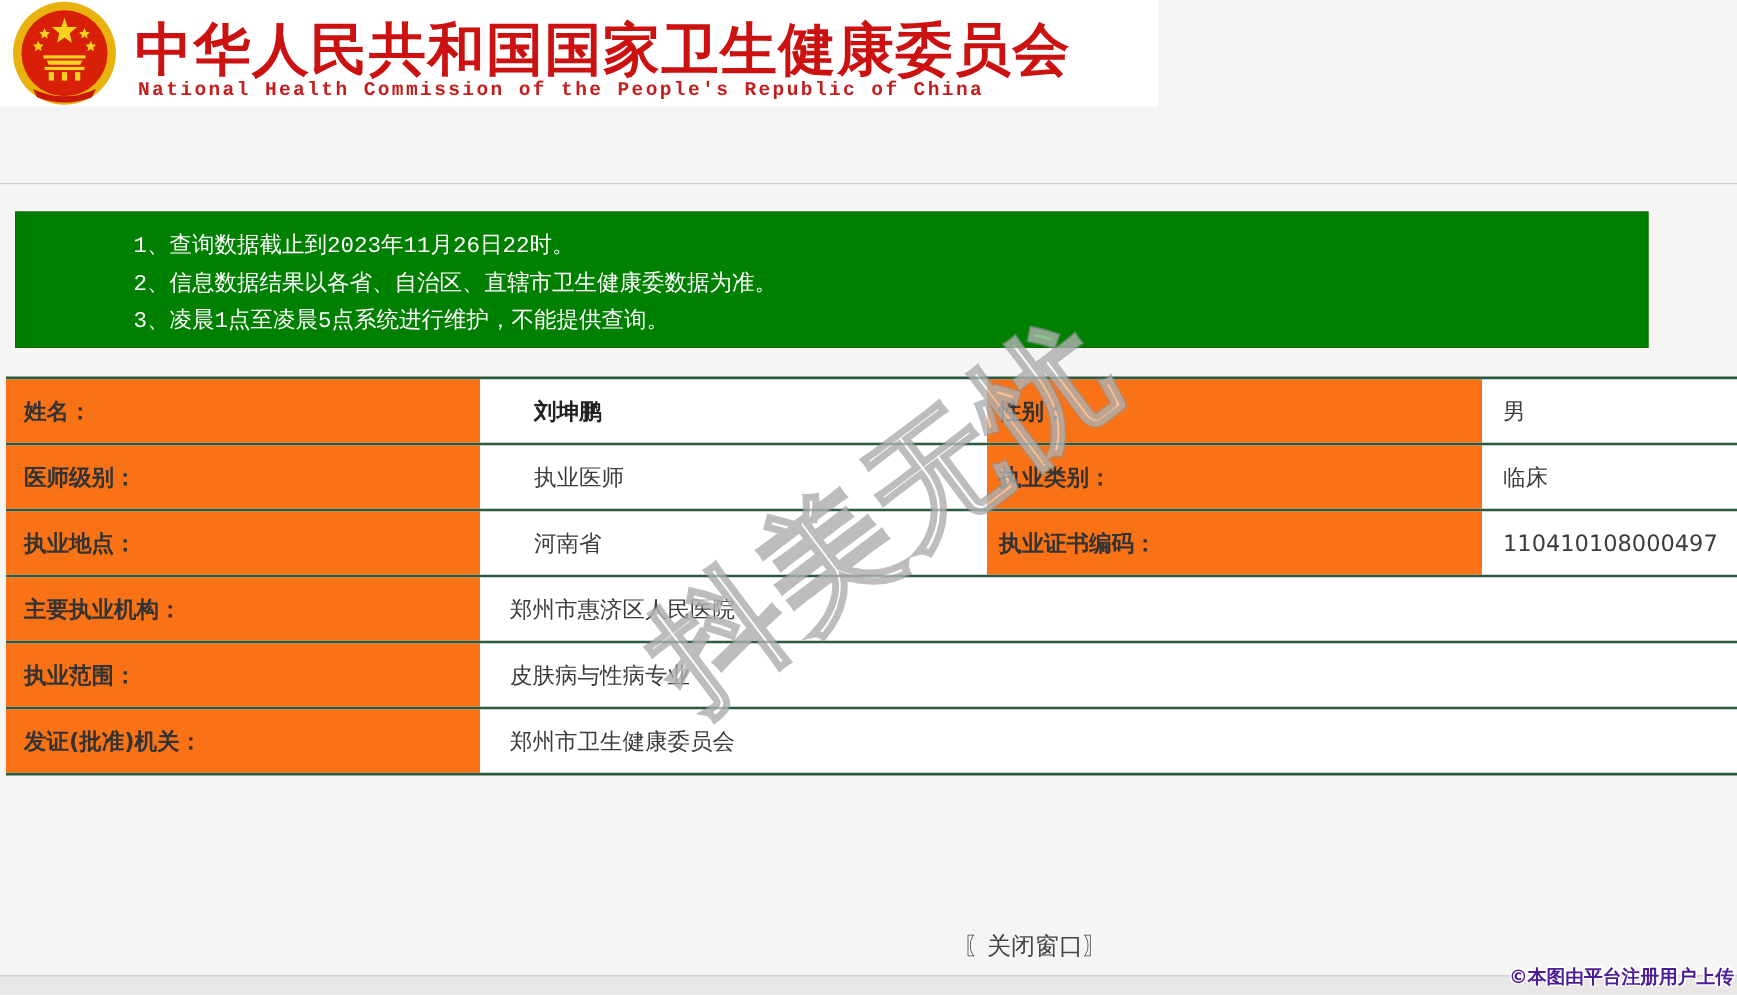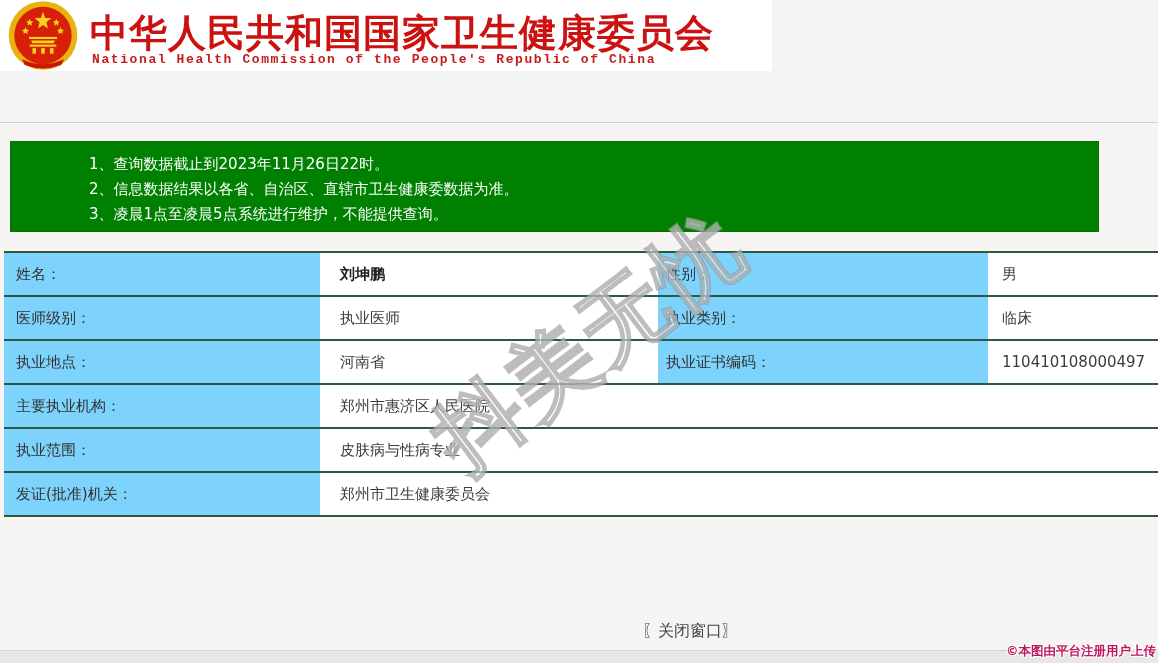--- a/index.html
+++ b/index.html
@@ -34,32 +34,33 @@
   .content-panel {
     position:absolute; top:123px; left:0; width:1158px; height:527px;
     background:#f6f5f4;
   }
   
   .notice {
     position:absolute; top:141px; left:10px; width:1089px; height:91px;
     background:#008000; border:1px solid #0a6e00;
     color:#ffffff; font-size:15px; line-height:25px;
     padding:10px 0 0 78px;
+    font-family:Liberation Mono, monospace;
   }
   
   .rtable {
     position:absolute; top:251px; left:4px; width:1154px;
     border-top:2px solid #2b5a40;
   }
   .rrow { display:flex; height:44px; border-bottom:2px solid #2b5a40; }
   .rrow.light { border-bottom:1px solid #dedad8; height:45px; }
   .cell { display:flex; align-items:center; font-size:15px; color:#3c3c3c; }
-  .lbl  { background:#7dd3fc; font-weight:normal; color:#333; }
+  .lbl  { background:#f97316; font-weight:bold; color:#333; }
   .lbl1 { width:316px; padding-left:12px; }
-  .val1 { width:338px; padding-left:20px; background:#ffffff; }
+  .val1 { width:338px; padding-left:36px; background:#ffffff; }
   .lbl2 { width:330px; padding-left:8px; }
   .val2 { flex:1; padding-left:14px; background:#ffffff; }
   .valwide { flex:1; padding-left:20px; background:#ffffff; }
   .bold-val { font-weight:bold; color:#222; }
   .section-row {
     justify-content:center; font-weight:bold; font-size:16px; color:#333;
     padding-left:158px; background:transparent;
   }
   
   .close-wrap {
@@ -69,21 +70,21 @@
   .close-link {
     font-size:16px; color:#444; text-decoration:none; cursor:pointer;
   }
   
   .footer-strip {
     position:absolute; top:650px; left:0; width:1158px; height:13px;
     background:#e9e7e6; border-top:1px solid #d6d3d2;
   }
   .upload-note {
     position:absolute; top:643px; right:2px;
-    font-size:12.5px; font-weight:bold; color:#be185d;
+    font-size:12.5px; font-weight:bold; color:#4c1d95;
     text-shadow:-1px -1px 0 #fff, 1px -1px 0 #fff, -1px 1px 0 #fff, 1px 1px 0 #fff;
     white-space:nowrap; z-index:20;
   }
   
   .diag-watermark {
     position:absolute; left:360px; top:285px; width:460px;
     text-align:center;
     transform:rotate(-37deg);
     font-size:86px; font-weight:bold; letter-spacing:4px;
     color:rgba(255,255,255,0.55);

